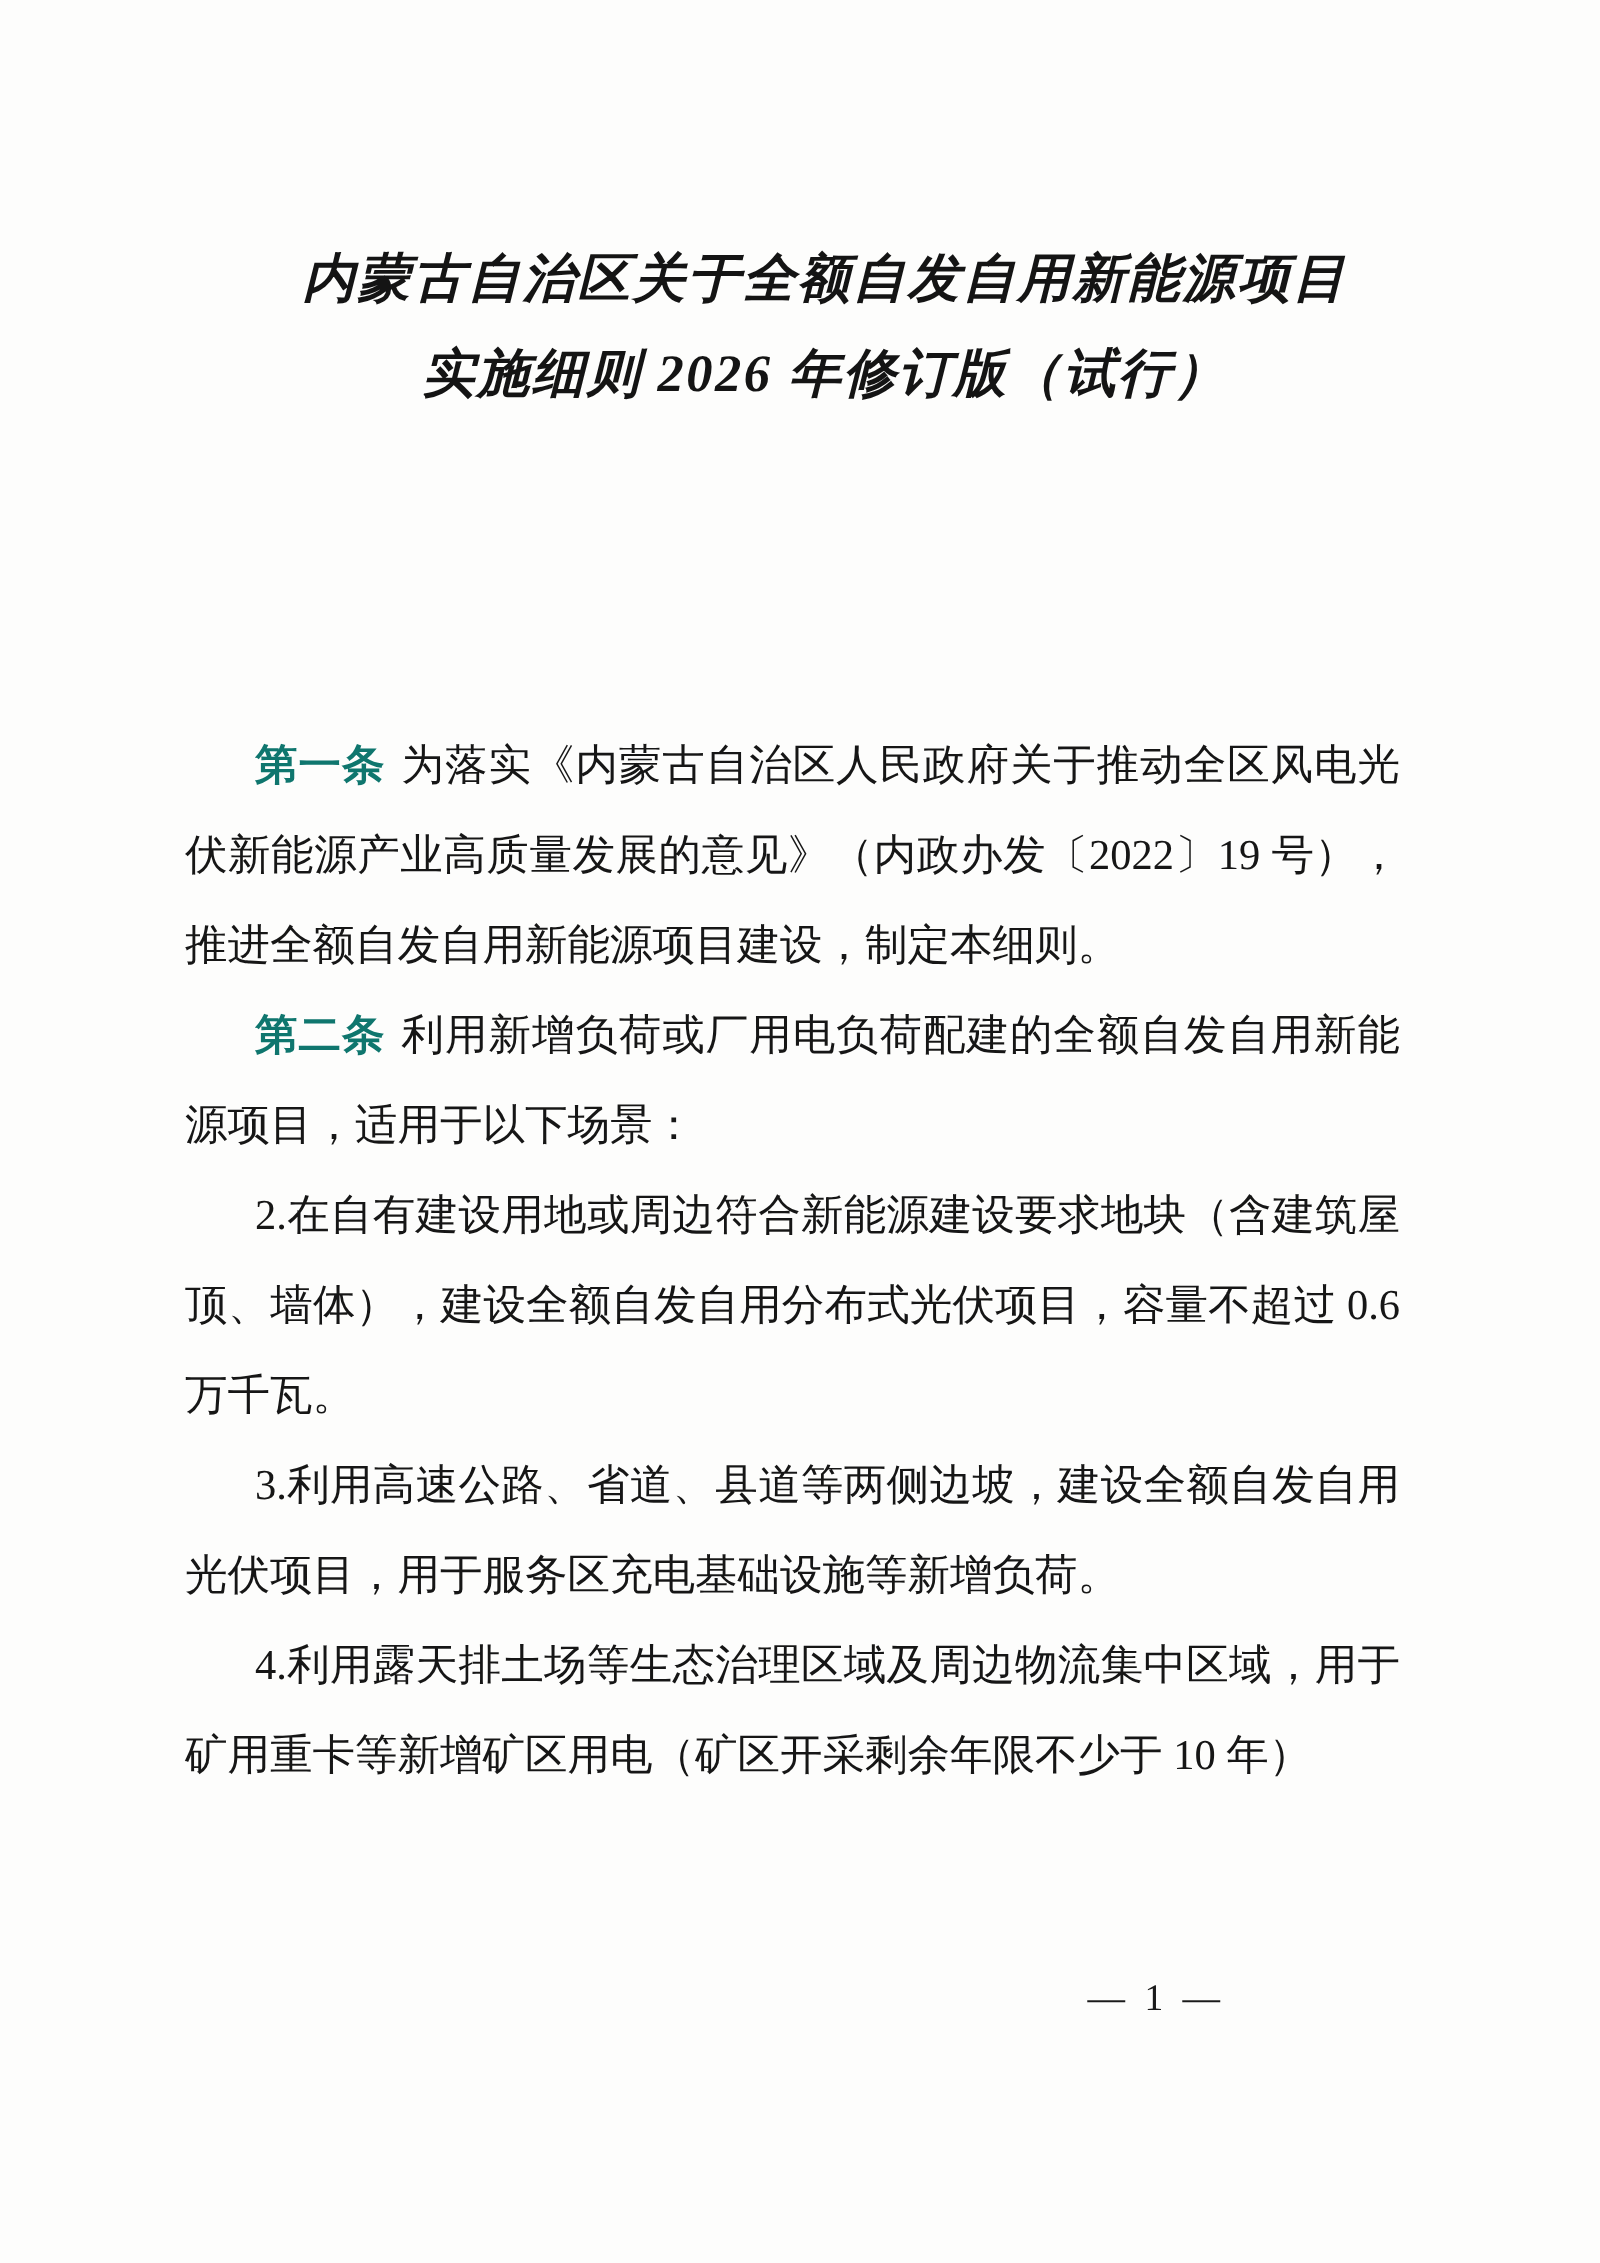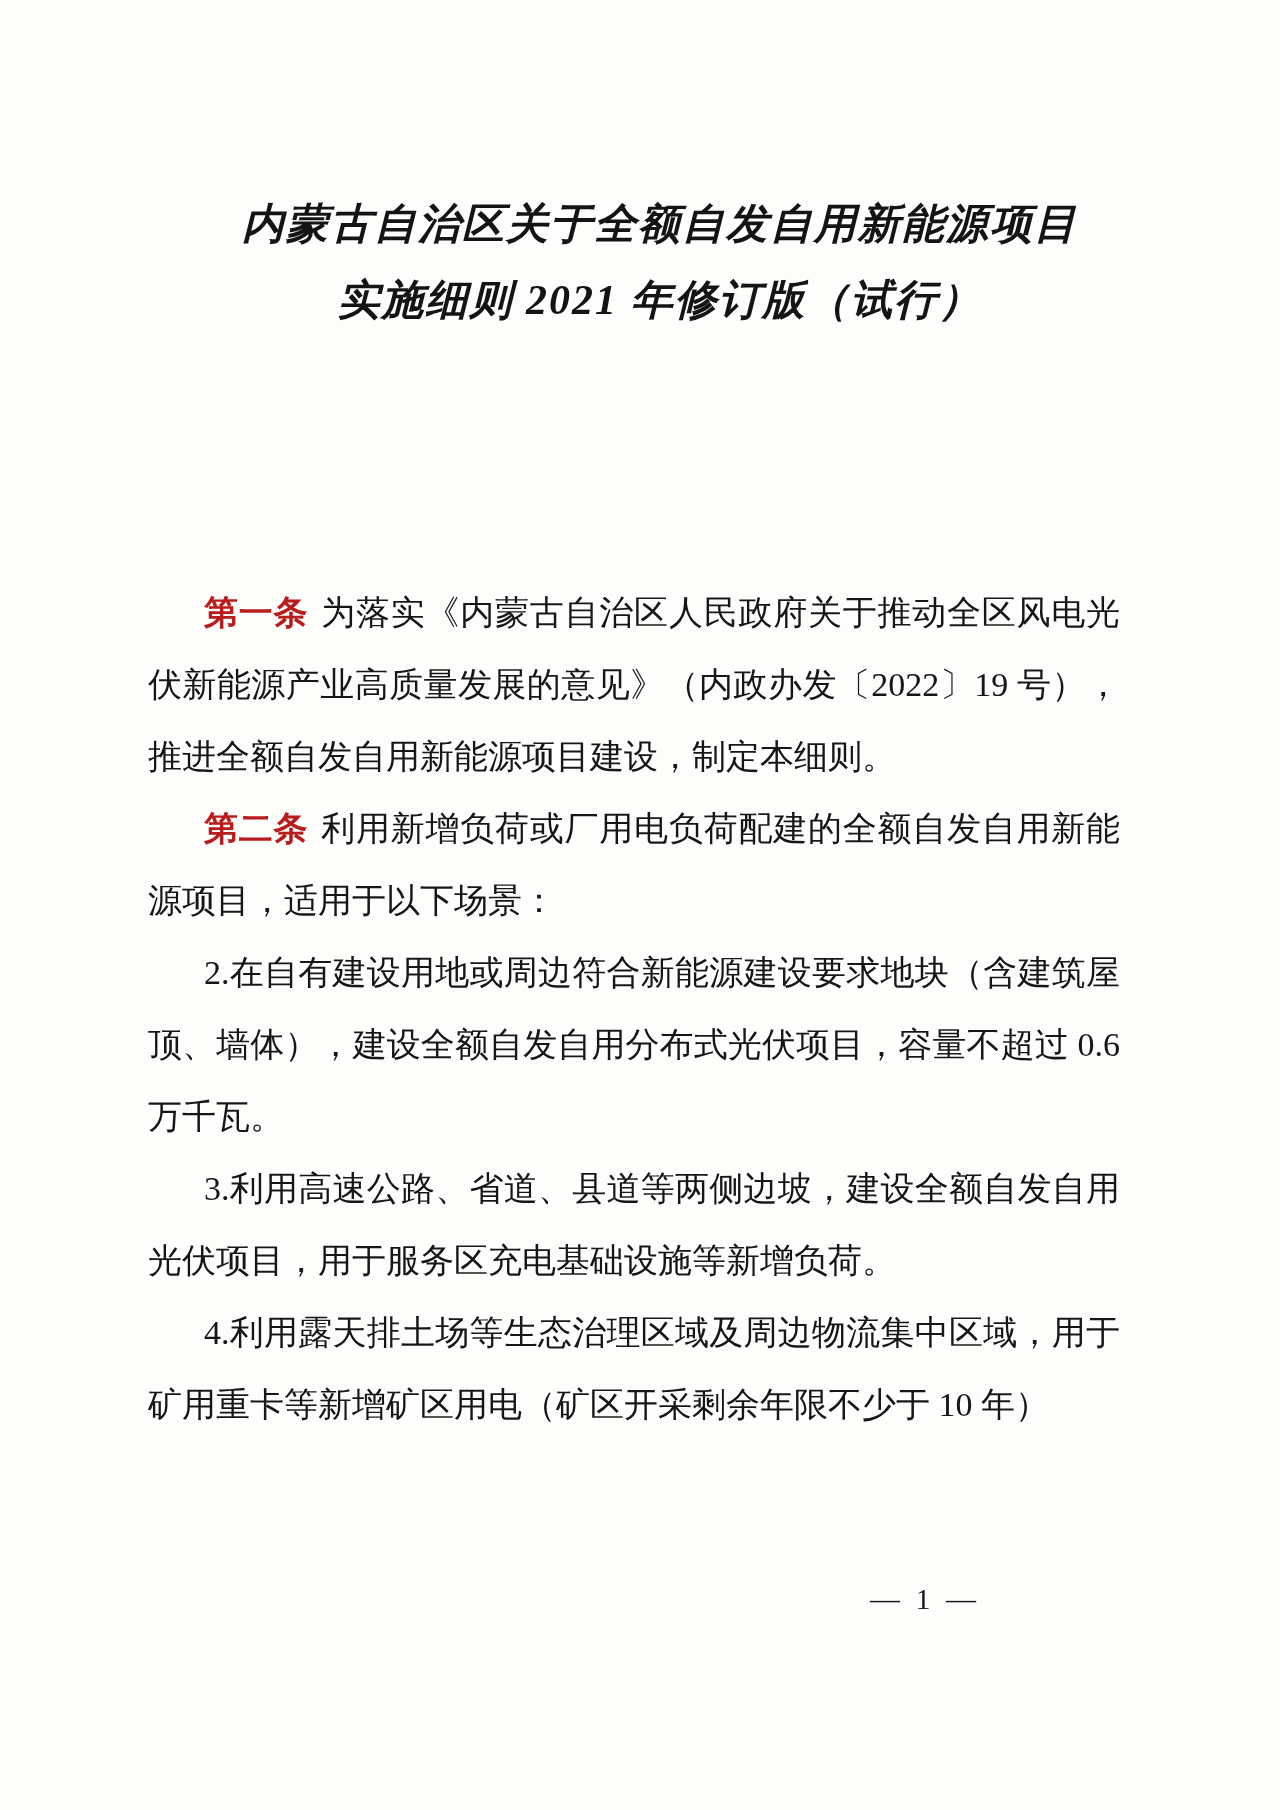--- a/index.html
+++ b/index.html
@@ -58,21 +58,21 @@
     font-size: 34px;
     line-height: 72px;
     text-align: justify;
     text-indent: 56px;
     color: #161616;
     word-break: break-all;
   }
   .article-label {
     font-weight: 700;
     margin-right: 13px;
-    color: #b91c1c;
+    color: #0f766e;
   }
   
   .page-number {
     position: absolute;
     top: 1582px;
     left: 0;
     width: 980px;
     text-align: right;
     font-size: 30px;
     letter-spacing: 4px;
@@ -80,21 +80,21 @@
     font-family: "Liberation Serif", "DejaVu Serif", serif;
   }
 </style>
 </head>
 <body>
 
 <div class="page">
 
   <div class="doc-title">
     <span>内蒙古自治区关于全额自发自用新能源项目</span><br>
-    <span>实施细则 2021 年修订版（试行）</span>
+    <span>实施细则 2026 年修订版（试行）</span>
   </div>
 
 
   <div class="body-text">
 
     <p><span class="article-label">第一条</span><span>为落实《内蒙古自治区人民政府关于推动全区风电光伏新能源产业高质量发展的意见》（内政办发〔2022〕19 号），推进全额自发自用新能源项目建设，制定本细则。</span></p>
 
     <p><span class="article-label">第二条</span><span>利用新增负荷或厂用电负荷配建的全额自发自用新能源项目，适用于以下场景：</span></p>
 
 

